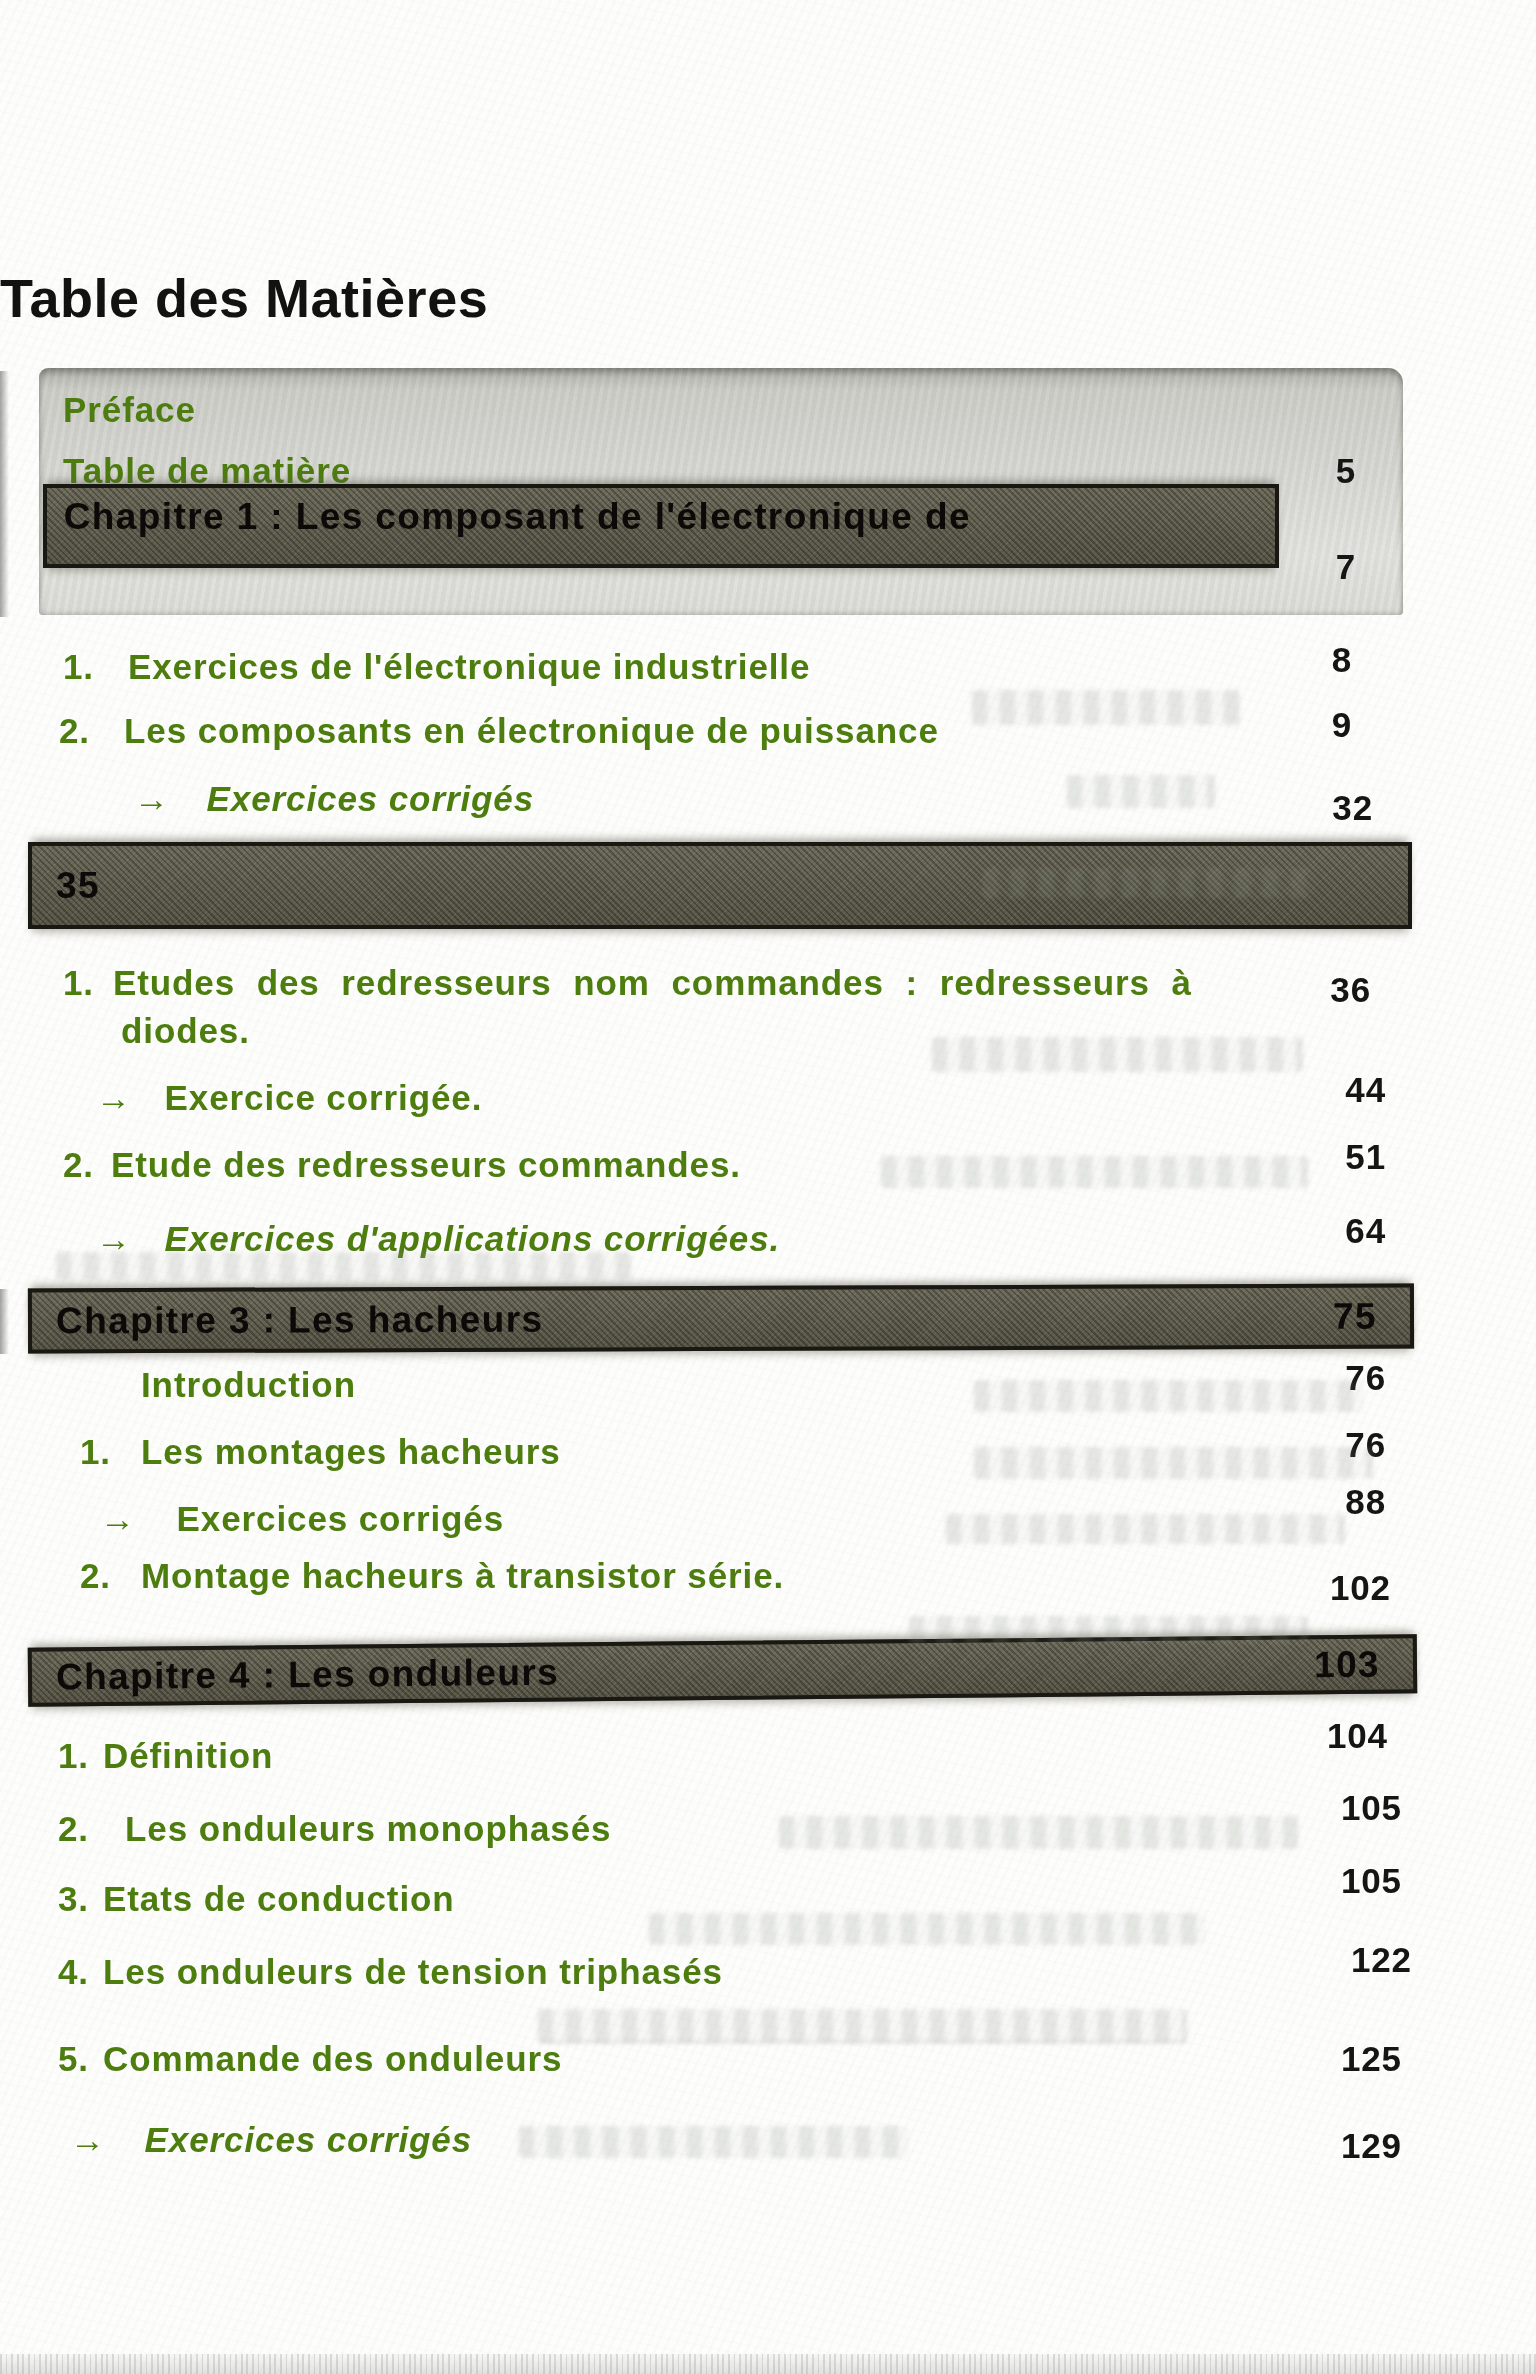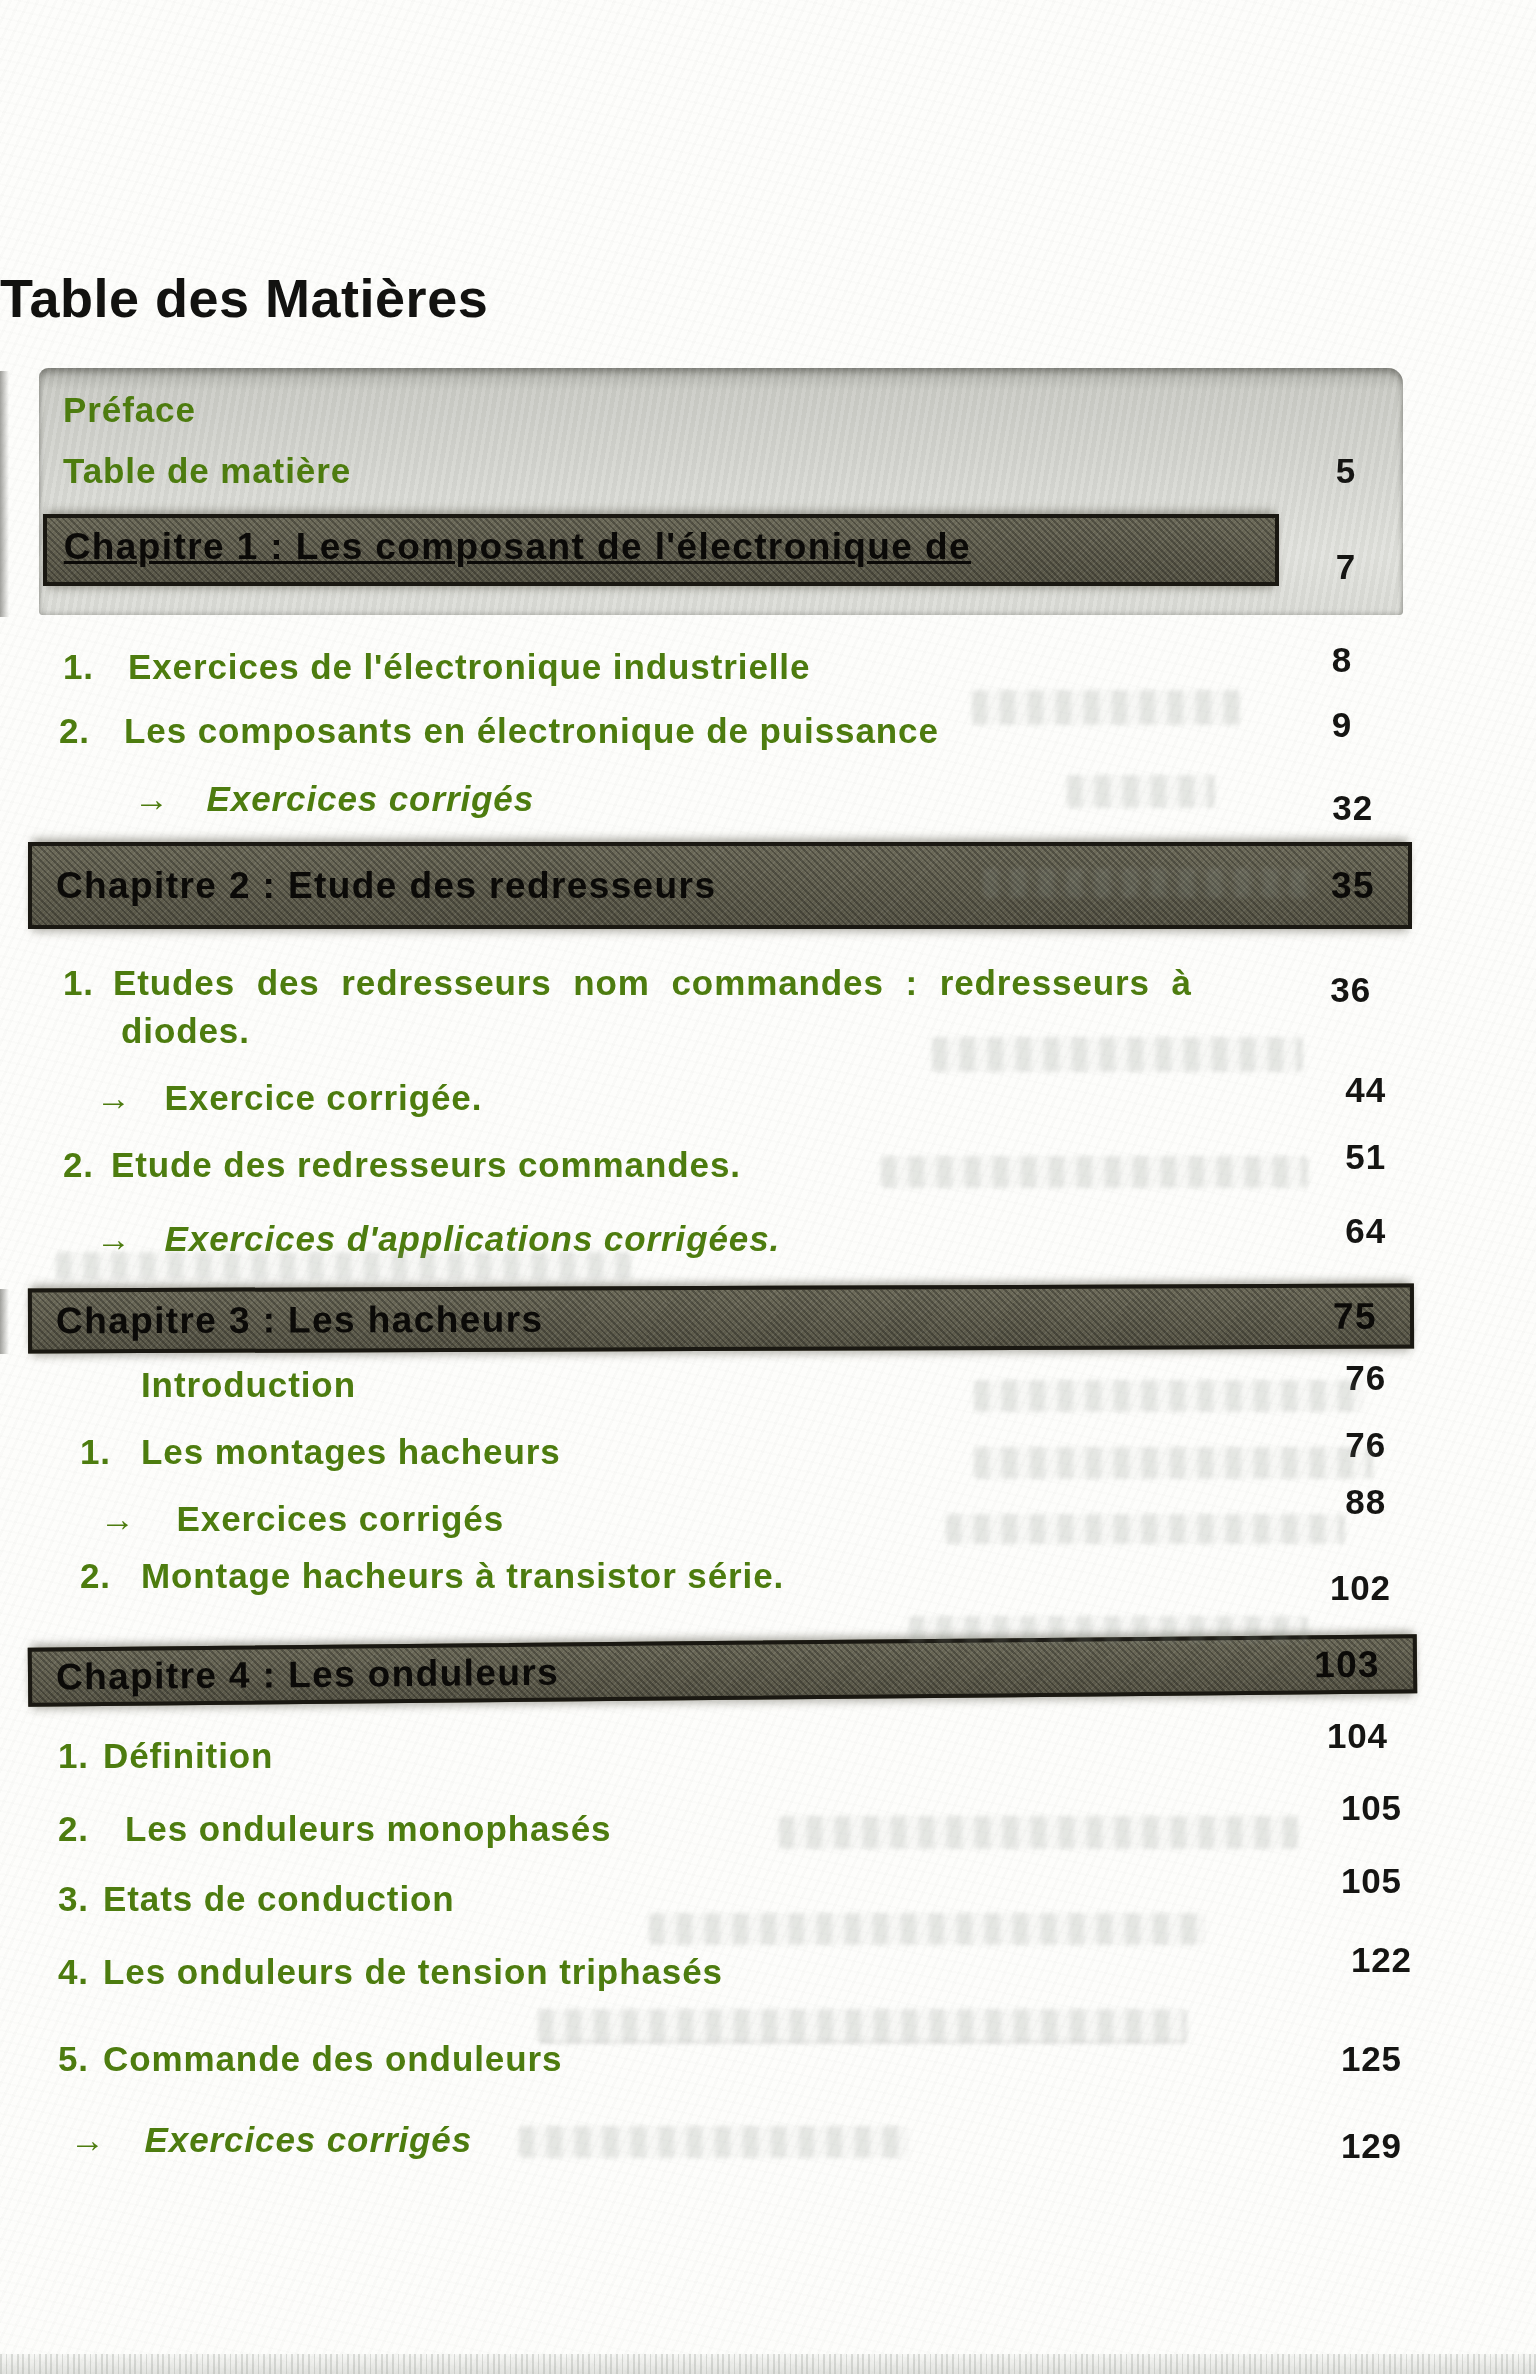--- a/index.html
+++ b/index.html
@@ -34,21 +34,21 @@
     background-color:#63614f;
     background-image:
       repeating-linear-gradient(45deg,rgba(0,0,0,.26) 0 1.9px,transparent 1.9px 4.6px),
       repeating-linear-gradient(-45deg,rgba(255,255,255,.07) 0 0.9px,transparent 0.9px 3.7px),
       linear-gradient(180deg,#6c6a59,#585647);
     color:#0b0a08;font-weight:bold;
     box-shadow:0 -6.5px 8.3px -3.7px rgba(95,93,80,.55), 0 6.5px 8.3px -3.7px rgba(95,93,80,.45);
   }
   .bar-flex{display:flex;align-items:center;justify-content:space-between;
     padding:0 33px 0 24px;font-size:37px;letter-spacing:1.4px;}
-  .bar1{left:43px;top:514px;width:1236px;height:72px;font-size:37px;letter-spacing:1.4px;text-decoration:underline;}
+  .bar1{left:43px;top:484px;width:1236px;height:84px;font-size:37px;letter-spacing:1.4px;}
   .bar1 .l1{padding:8.3px 0 0 16.7px;}
   .bar1 .l2{text-align:center;padding-top:3.7px;}
   .bar2{left:28px;top:842px;width:1384px;height:87px;}
   .bar3{left:28px;top:1286px;width:1386px;height:65px;transform:rotate(-.2deg);}
   .bar4{left:28px;top:1641px;width:1389px;height:59px;transform:rotate(-.55deg);}
   
   .row{position:absolute;font-weight:bold;font-size:35px;letter-spacing:0.9px;white-space:nowrap;color:#4d7c0f;}
   .row .num{position:absolute;left:0;top:0;}
   .row .lbl{display:inline-block;}
   .arrow{display:inline-block;margin-right:0;font-weight:bold;}
@@ -109,21 +109,20 @@
   </div>
   <div class="pagenum" style="top:705px;left:1263px">9</div>
 
   <div class="row" style="top:779px;left:134px">
     <span class="arrow">→</span>
     <span class="lbl it" style="margin-left:26px">Exercices corrigés</span>
   </div>
   <div class="pagenum" style="top:788px;left:1284px">32</div>
 
   <div class="chapter-bar bar2 bar-flex">
-    <span>Chapitre 2 : Etude des redresseurs</span>
     <span>35</span>
   </div>
 
   <div class="row wrap2" style="top:959px;left:63px;line-height:48px">
     <span class="num">1.</span>
     <span class="lbl spread" style="margin-left:50px">Etudes des redresseurs nom commandes : redresseurs à</span>
     <span class="l2x" style="margin-left:58px">diodes.</span>
   </div>
   <div class="pagenum" style="top:970px;left:1282px">36</div>
 

